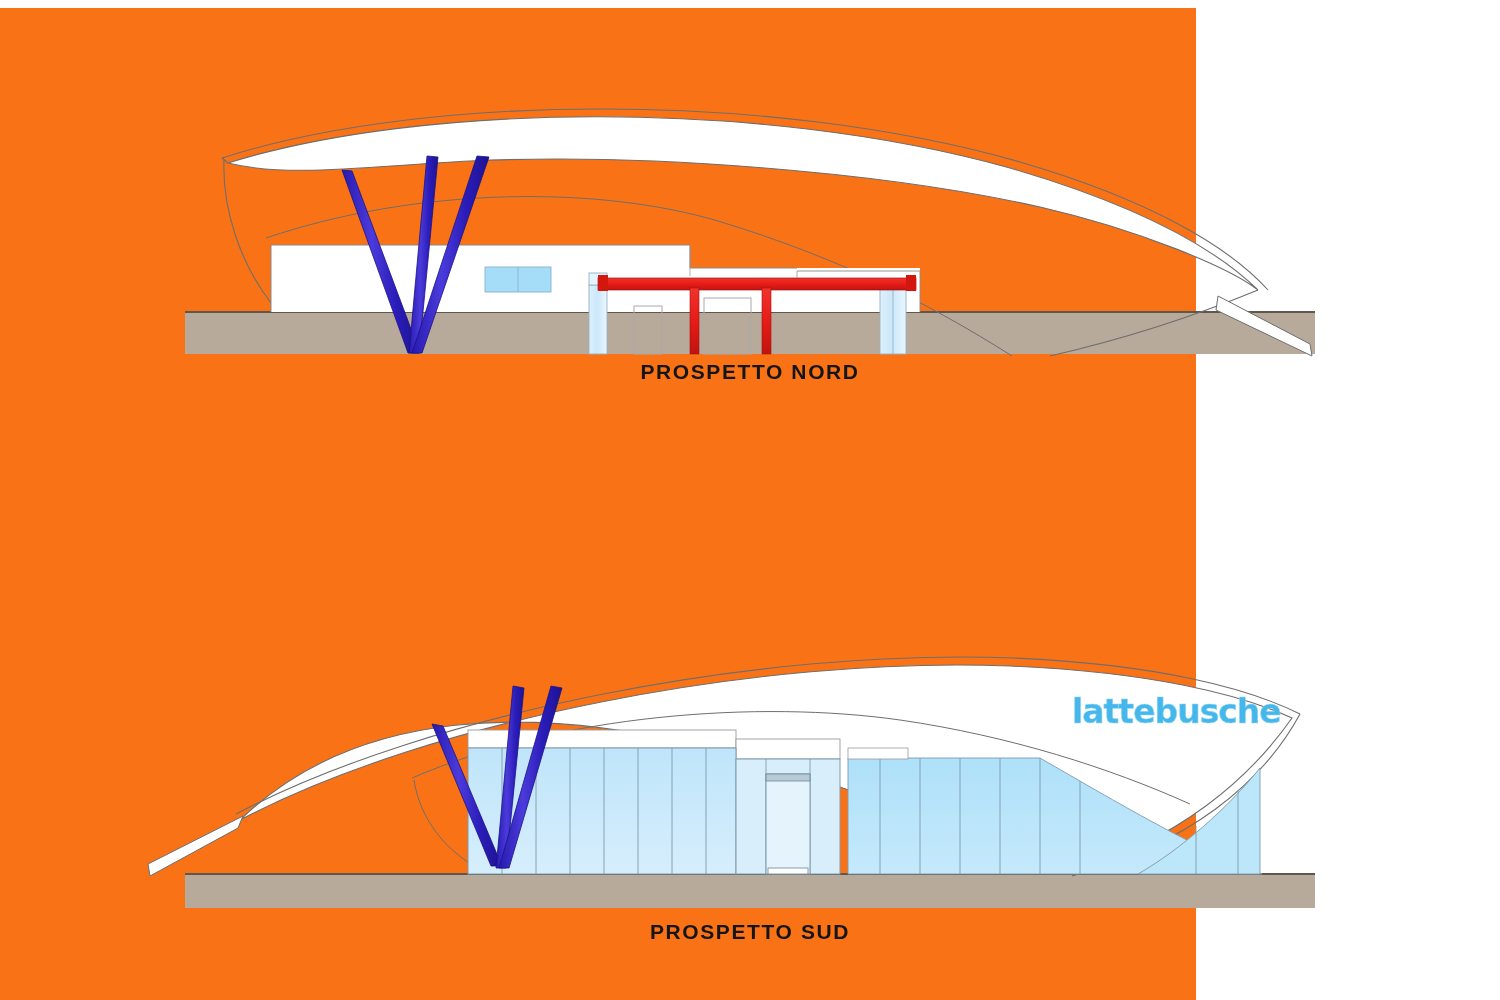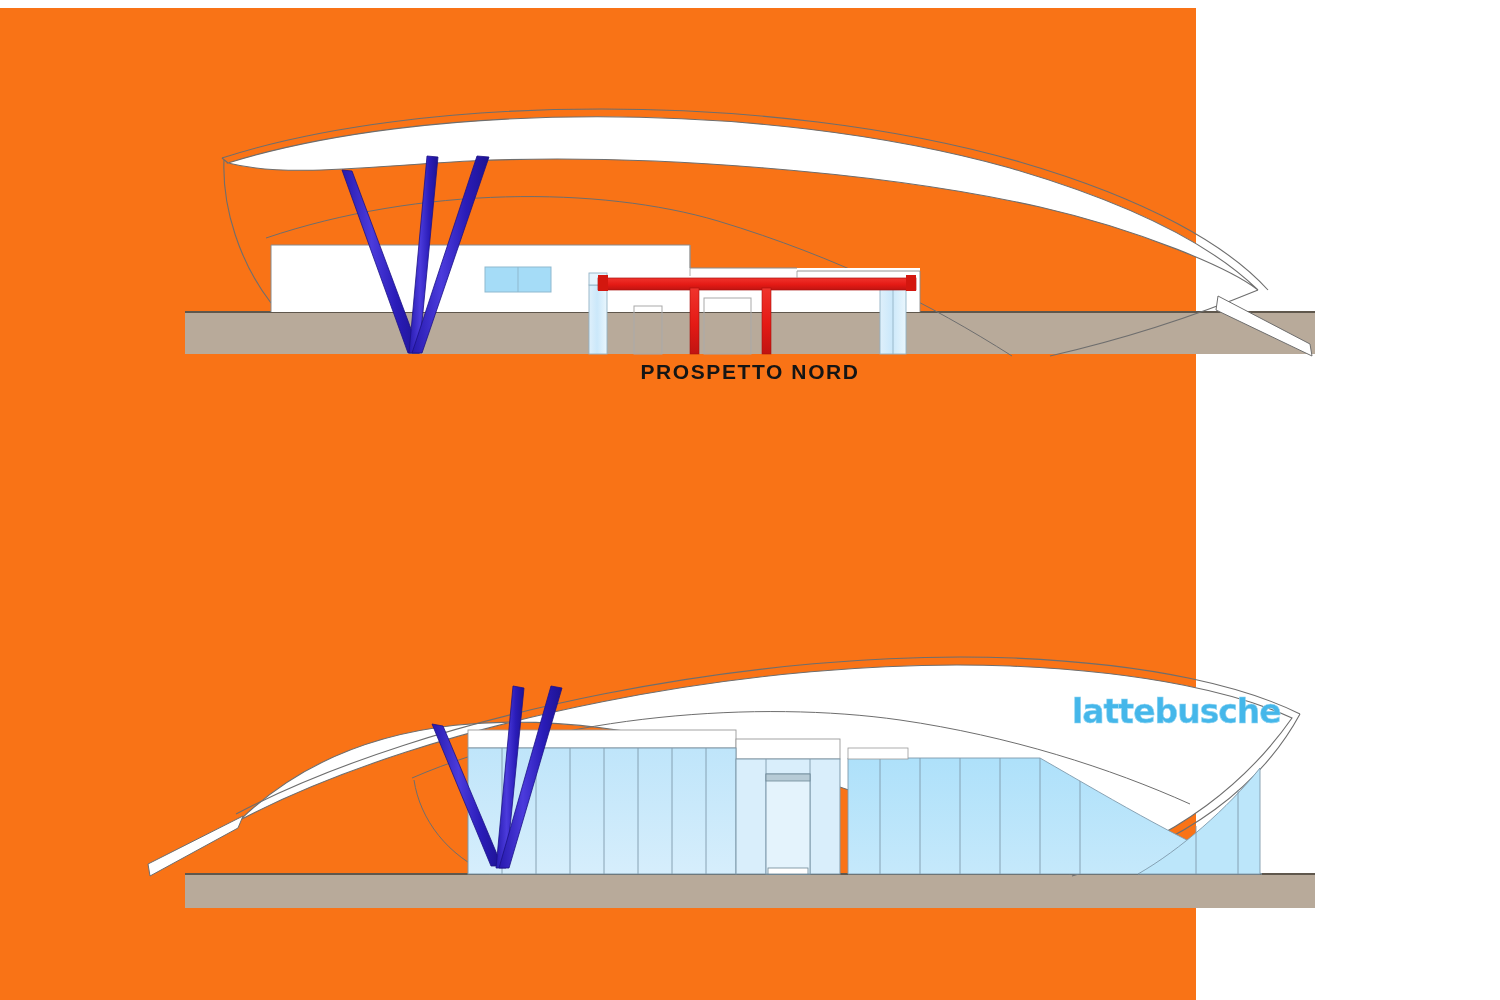--- a/index.html
+++ b/index.html
@@ -250,14 +250,15 @@
       <text x="1072" y="115" font-family="'DejaVu Sans', sans-serif" font-size="33" font-weight="bold" letter-spacing="-1" fill="#45b7ea" stroke="#8fd4f2" stroke-width="0.6">lattebusche</text>
 
       <g>
         <path d="M 432 116 L 443 118 L 502 258 L 491 258 Z" fill="url(#colBlue2)" stroke="#1c1287" stroke-width="0.8"></path>
         <path d="M 513 78 L 524 80 L 506 260 L 496 260 Z" fill="url(#colBlue2)" stroke="#1c1287" stroke-width="0.8"></path>
         <path d="M 551 78 L 562 80 L 509 260 L 499 260 Z" fill="url(#colBlue2)" stroke="#1c1287" stroke-width="0.8"></path>
       </g>
     </svg>
   </div>
 
+  <div class="caption" id="caption-south">PROSPETTO SUD</div>
 
 </div>
 
 </body></html>

